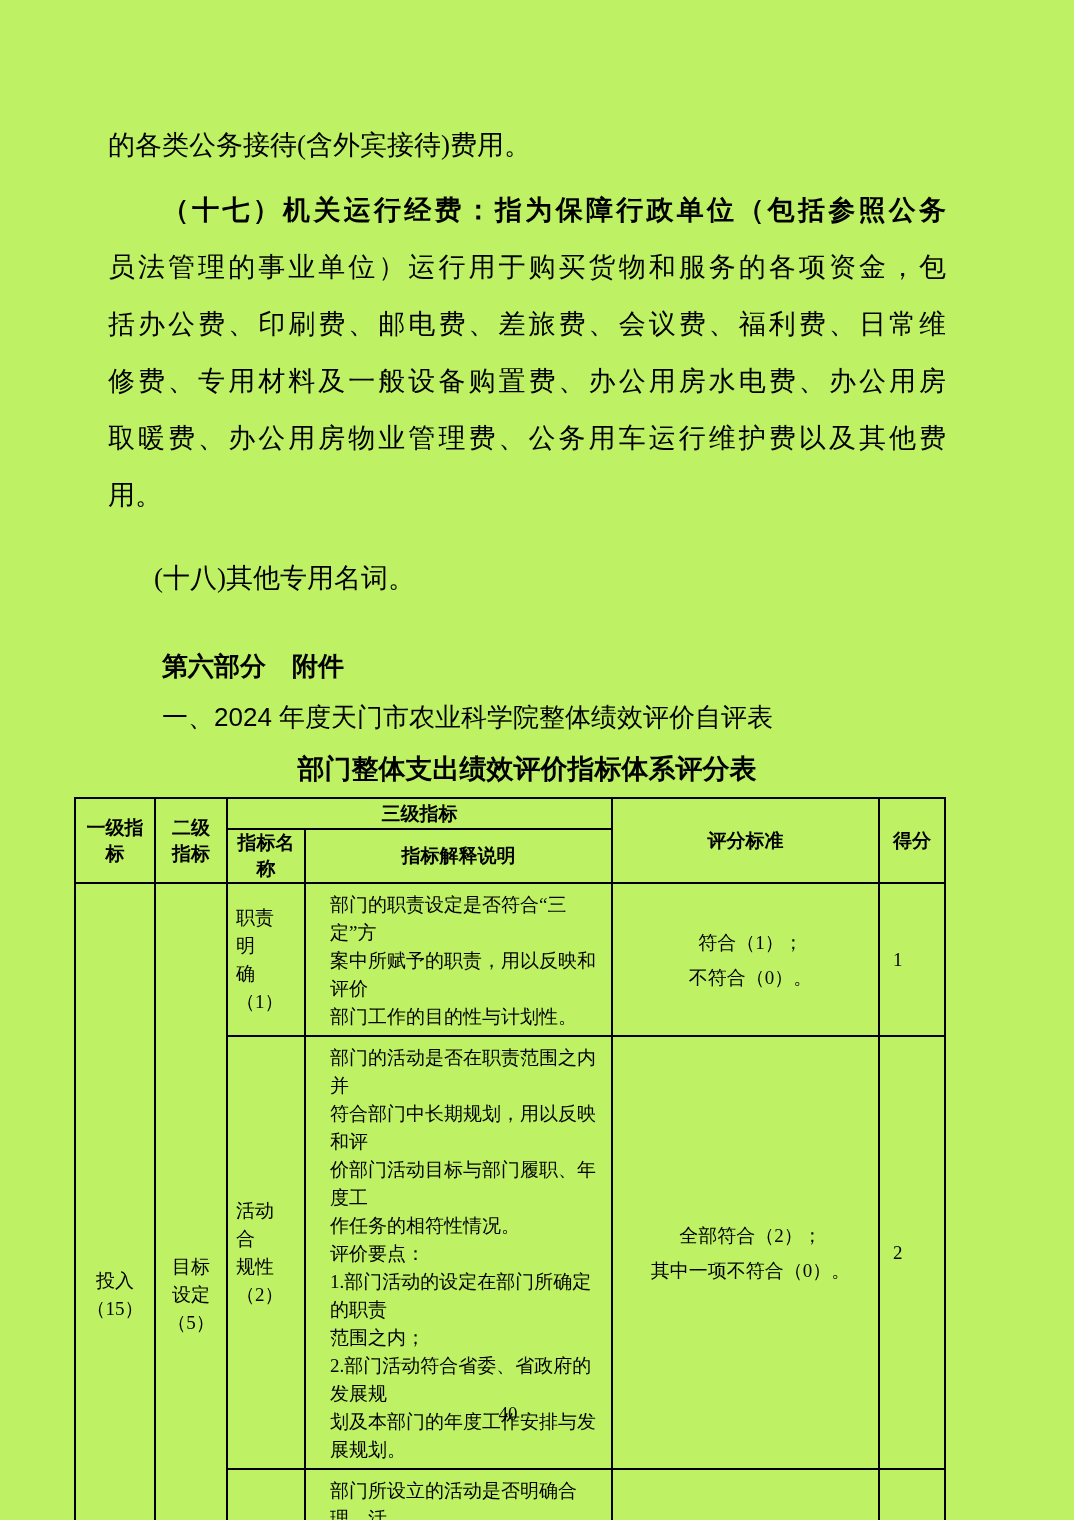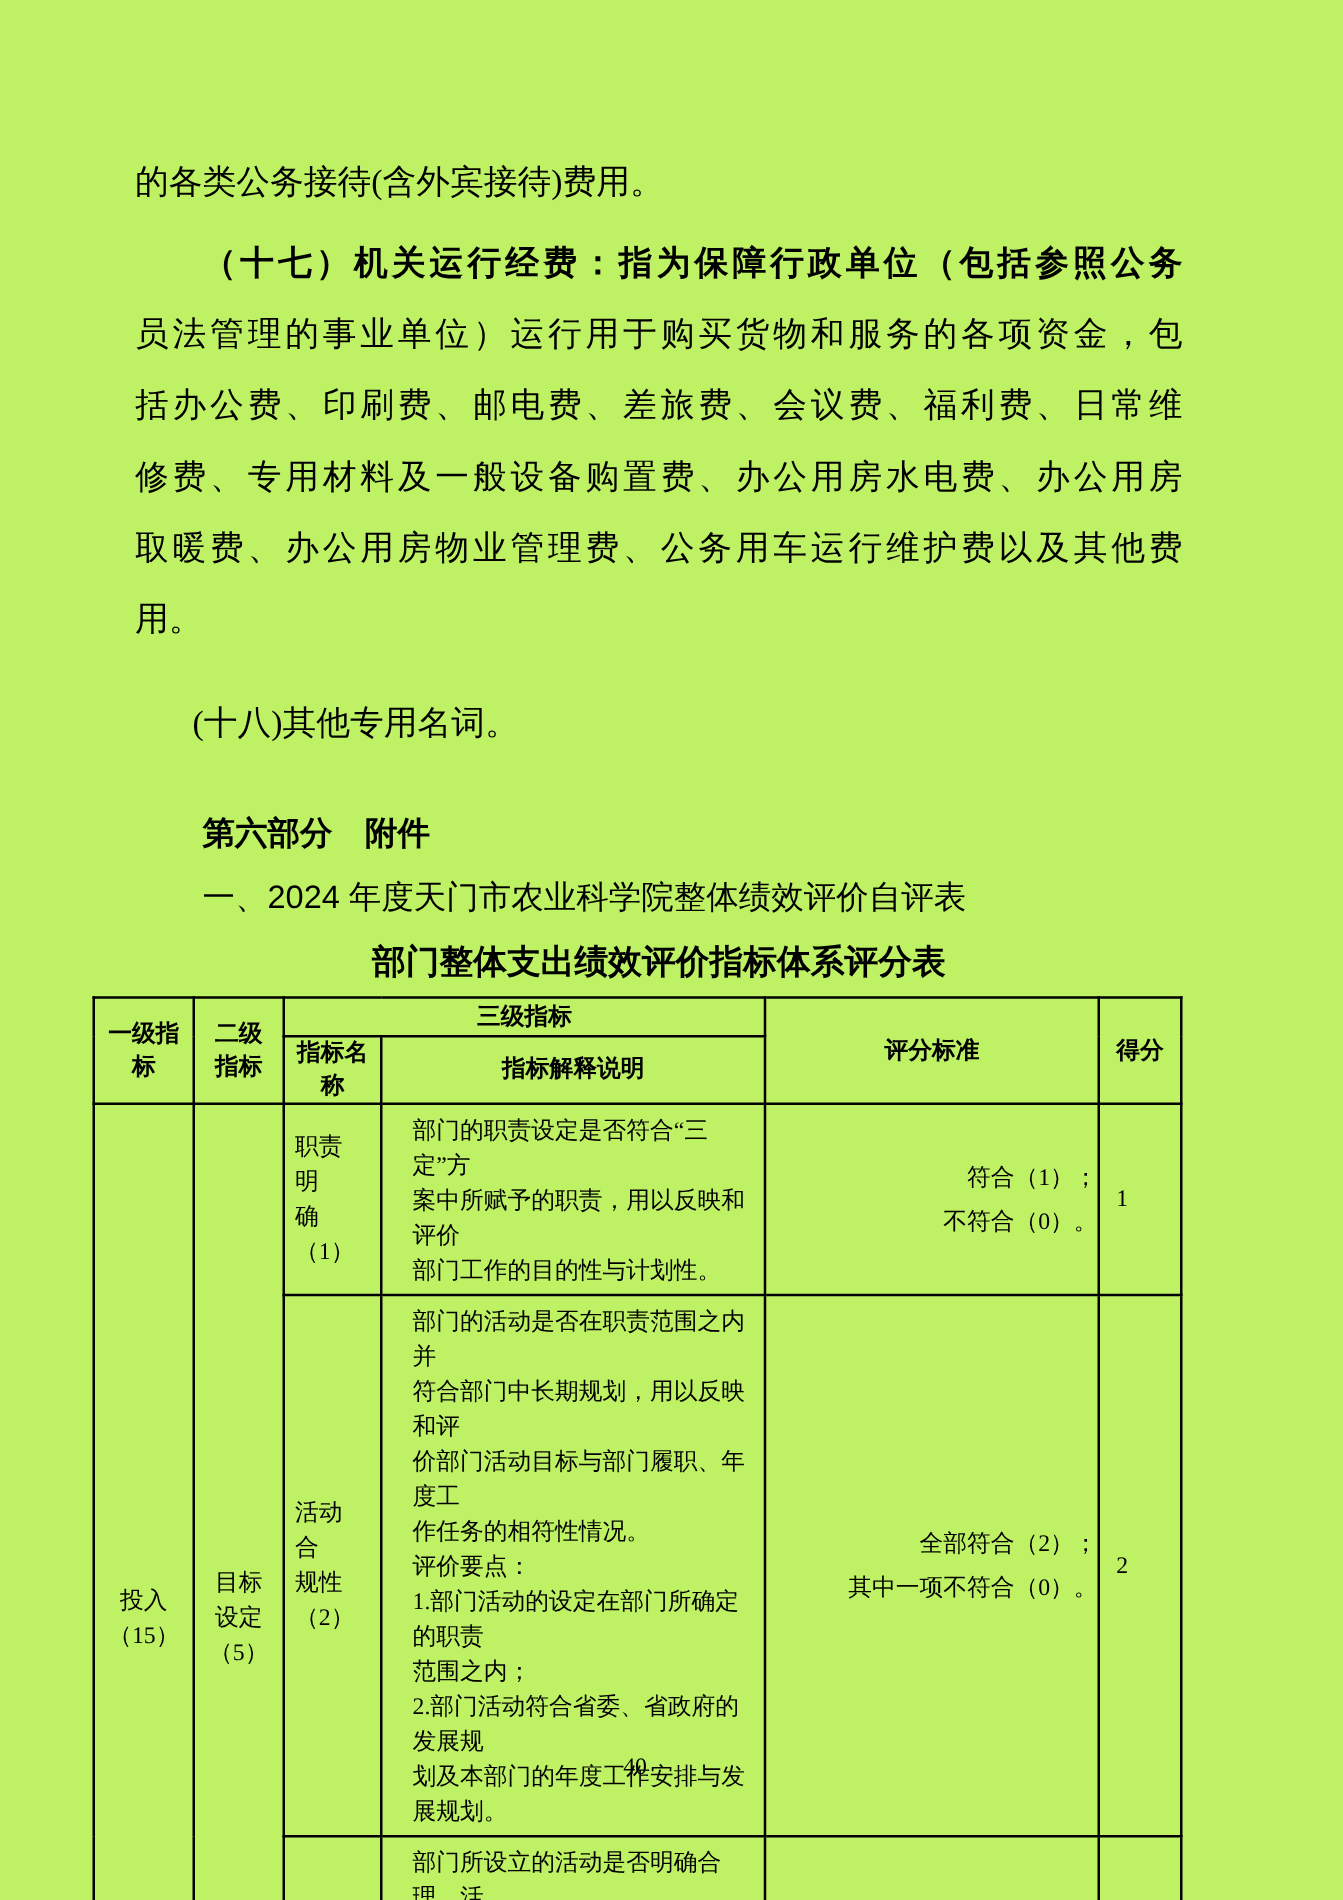--- a/index.html
+++ b/index.html
@@ -90,21 +90,21 @@
     padding-right: 16px;
     line-height: 28px;
   }
   td.ec {
     text-align: left;
     vertical-align: top;
     padding: 7px 6px 4px 24px;
     line-height: 28px;
   }
   td.sc {
-    text-align: right;
+    text-align: center;
     vertical-align: middle;
     padding-left: 10px;
     line-height: 35px;
   }
   td.pc {
     text-align: left;
     vertical-align: middle;
     padding-left: 13px;
     font-size: 20px;
   }

